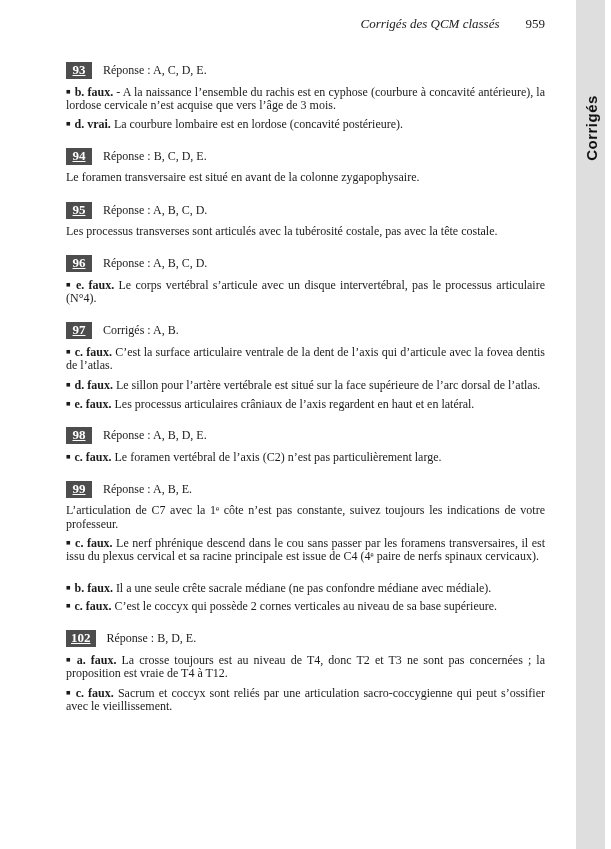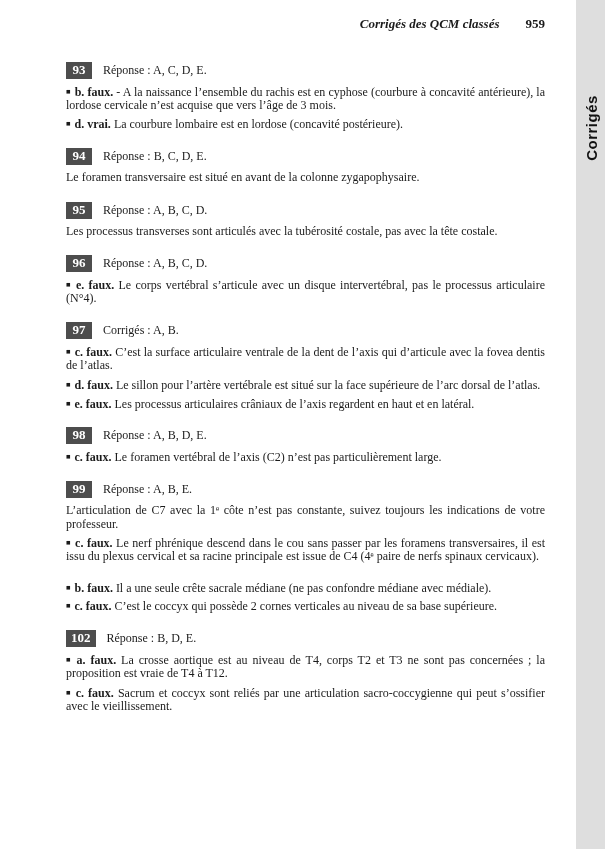--- a/index.html
+++ b/index.html
@@ -23,21 +23,20 @@
   .header {
     position: absolute;
     left: 66px;
     top: 16px;
     width: 479px;
     display: flex;
     justify-content: flex-end;
     align-items: baseline;
     gap: 26px;
     font-size: 13px;
-    font-weight: bold;
   }
   .header-title {
     font-style: italic;
   }
   .header-page {
     font-style: normal;
   }
 
   
   .sidebar {
@@ -80,20 +79,21 @@
     display: inline-block;
     background: var(--badge-bg, #4d4d4d);
     color: var(--badge-text, #ffffff);
     font-weight: bold;
     font-size: 13px;
     line-height: 16px;
     padding: 0 5px 1px 5px;
     margin-right: 11px;
     text-align: center;
     min-width: 16px;
+    text-decoration: underline;
   }
   .response {
     font-size: 12px;
   }
 
   .item {
     margin: 5px 0 0 0;
     font-size: 12px;
     line-height: 13.4px;
     text-align: justify;
@@ -177,18 +177,18 @@
       </section>
       <section class="qcm-block">
         <p class="item"><span class="sq">■</span><b class="lead">b. faux.</b><span class="txt"> Il a une seule crête sacrale médiane (ne pas confondre médiane avec médiale).</span></p>
         <p class="item"><span class="sq">■</span><b class="lead">c. faux.</b><span class="txt"> C’est le coccyx qui possède 2 cornes verticales au niveau de sa base supérieure.</span></p>
       </section>
       <section class="qcm-block">
         <div class="block-head">
           <span class="badge">102</span>
           <span class="response">Réponse : B, D, E.</span>
         </div>
-        <p class="item"><span class="sq">■</span><b class="lead">a. faux.</b><span class="txt"> La crosse aortique est au niveau de T4, corps T2 et T3 ne sont pas concernées ; la proposition est vraie de T4 à T12.</span></p>
+        <p class="item"><span class="sq">■</span><b class="lead">a. faux.</b><span class="txt"> La crosse toujours est au niveau de T4, donc T2 et T3 ne sont pas concernées ; la proposition est vraie de T4 à T12.</span></p>
         <p class="item"><span class="sq">■</span><b class="lead">c. faux.</b><span class="txt"> Sacrum et coccyx sont reliés par une articulation sacro-coccygienne qui peut s’ossifier avec le vieillissement.</span></p>
       </section>
     </div>
 
 </div>
 
 </body></html>

